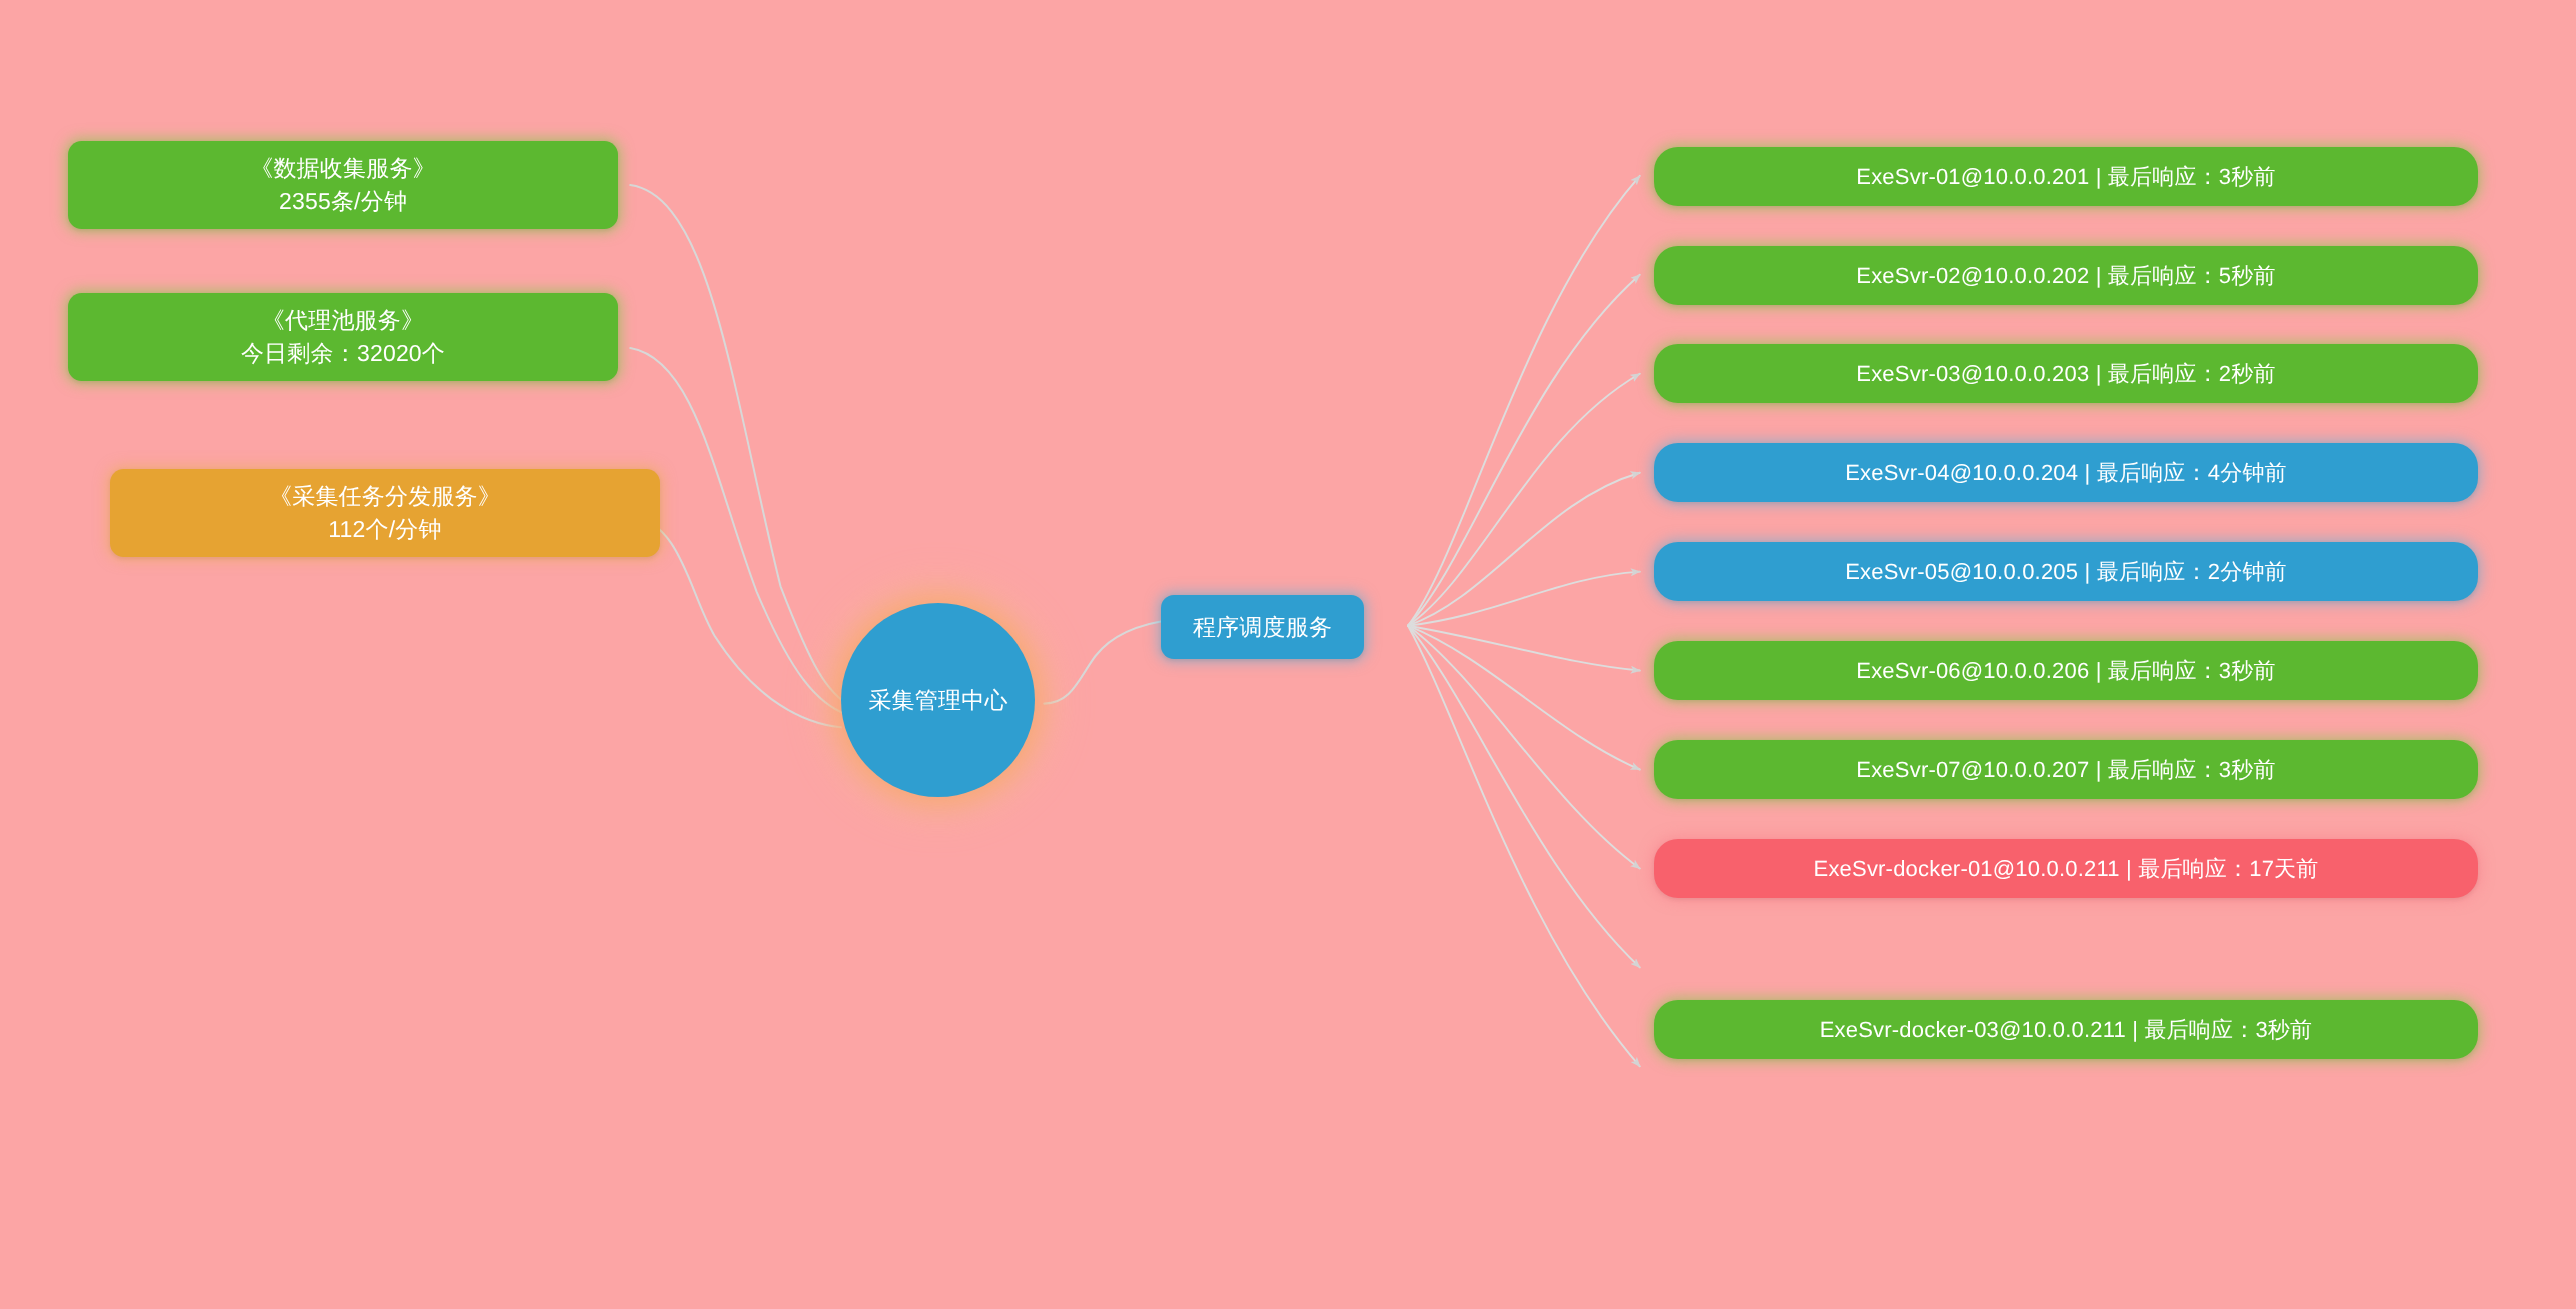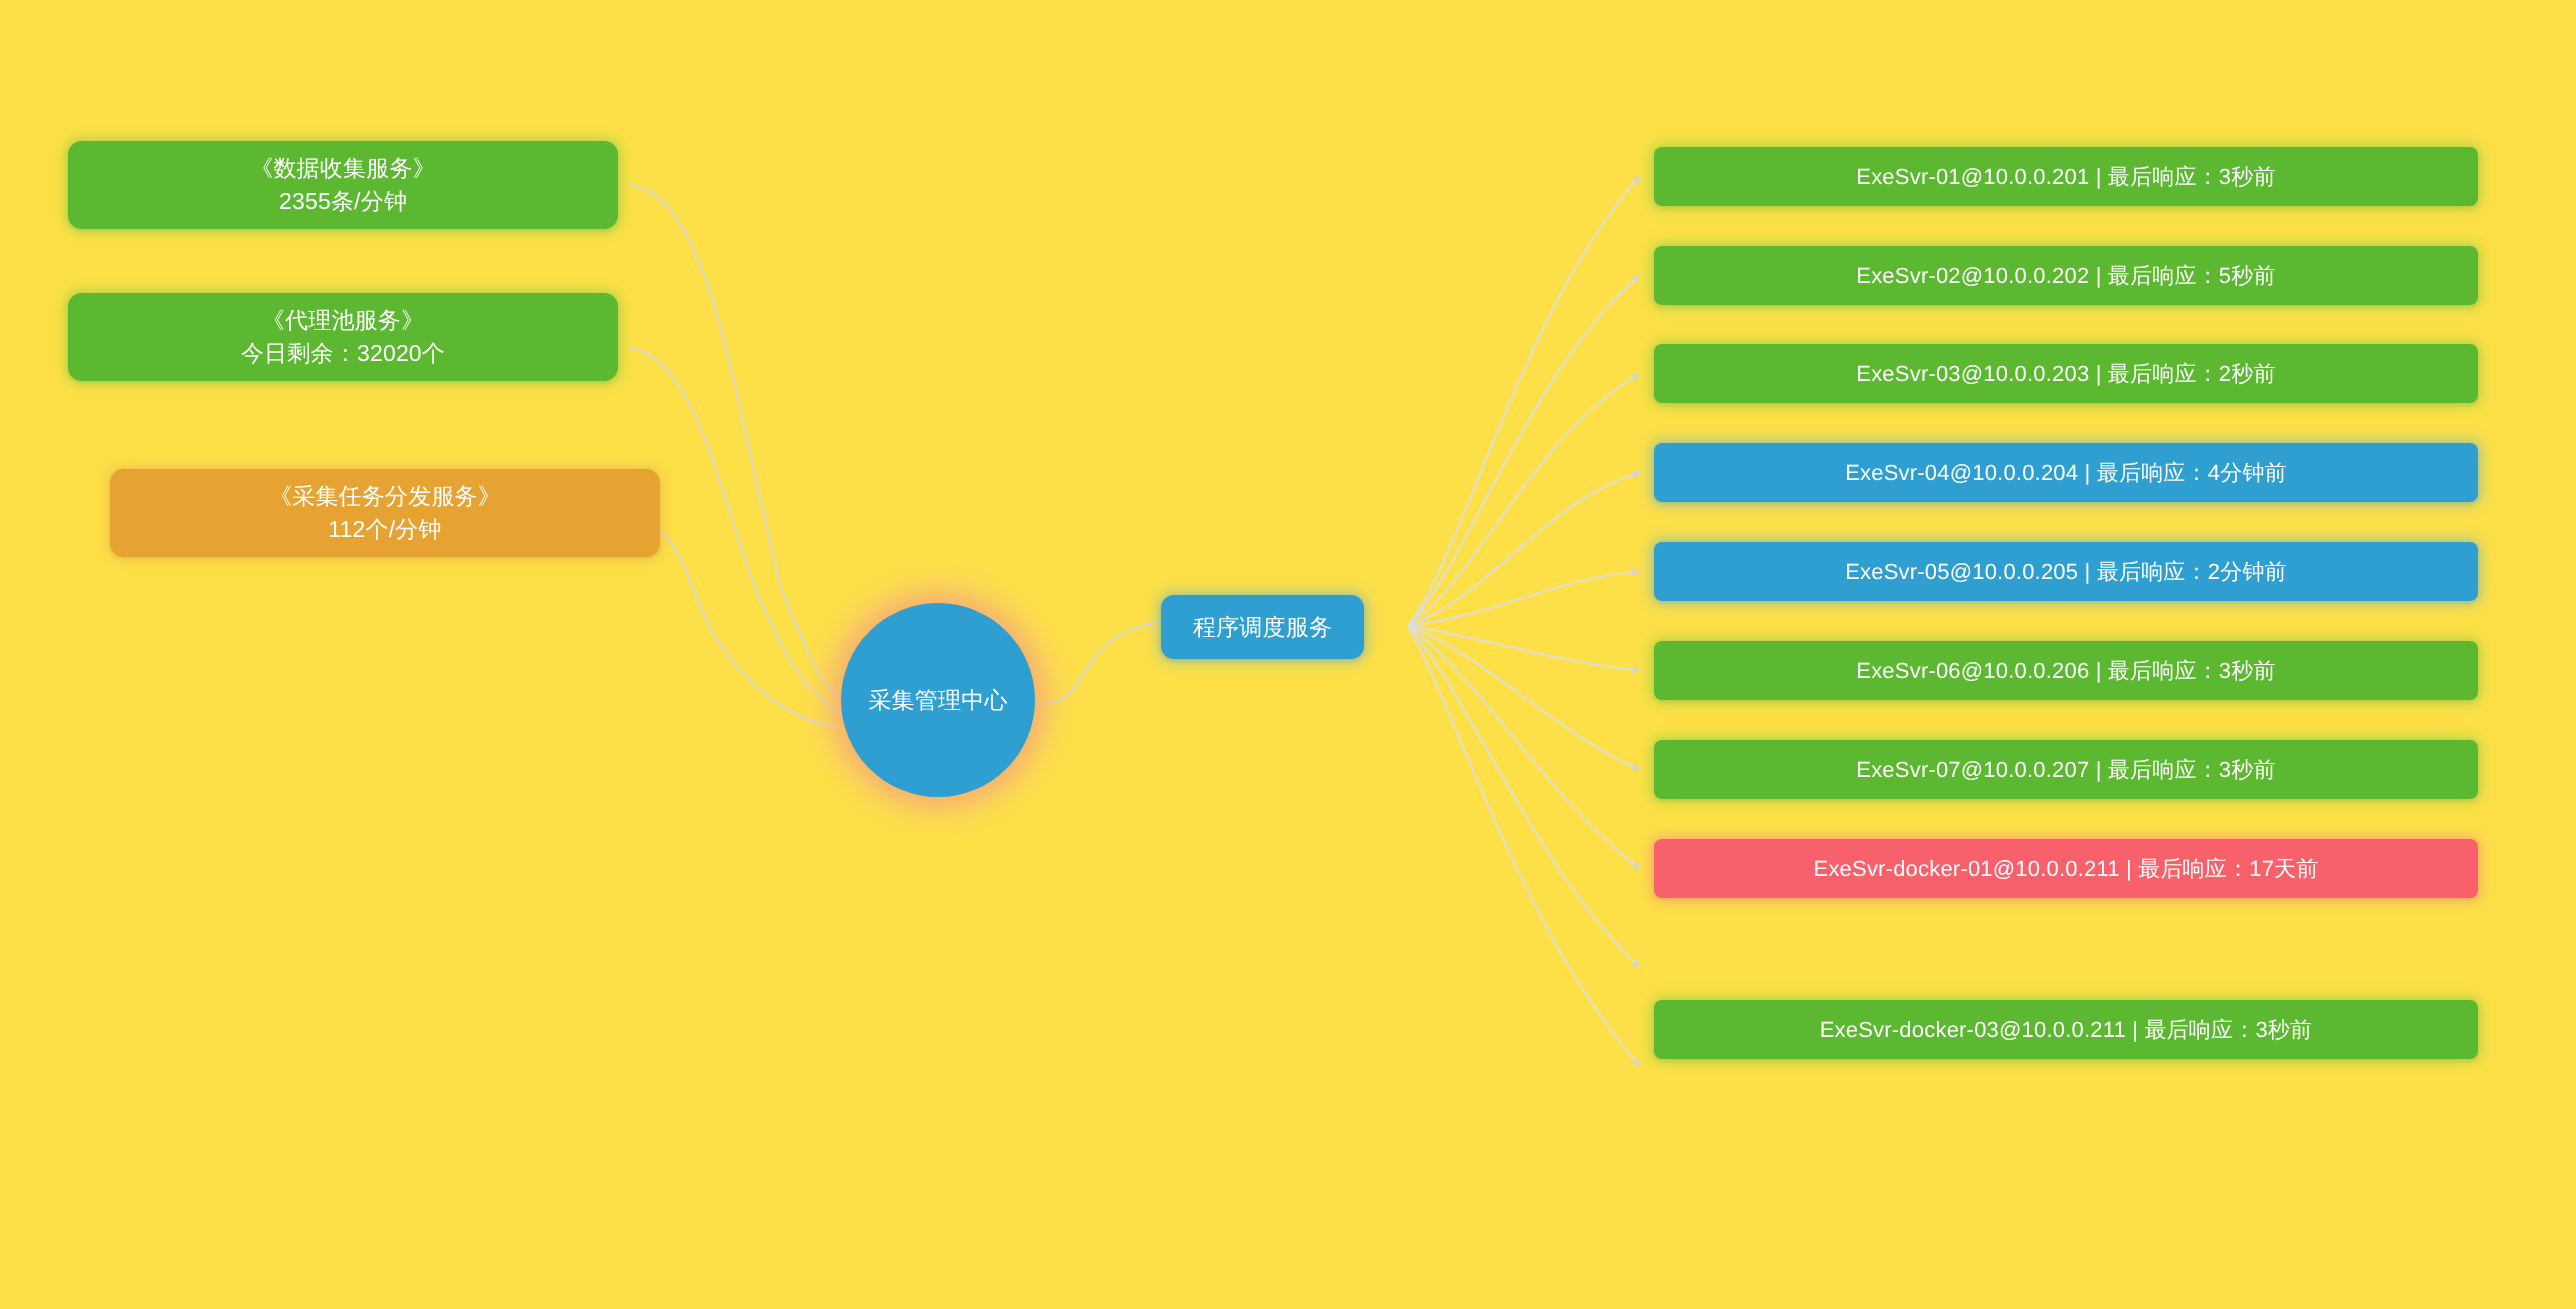--- a/index.html
+++ b/index.html
@@ -7,21 +7,21 @@
     padding: 0;
     background: #ffffff;
   }
   body {
     font-family: "Liberation Sans", "DejaVu Sans", sans-serif;
   }
   #stage {
     position: relative;
     width: 2576px;
     height: 1310px;
-    background: #fde047;
+    background: #fca5a5;
     overflow: hidden;
   }
   #edge-layer {
     position: absolute;
     left: 0;
     top: 0;
     width: 2576px;
     height: 1310px;
     pointer-events: none;
   }
@@ -95,21 +95,21 @@
     font-size: 23px;
     border-radius: 13px;
   }
 
   
   .srv-row {
     left: 1654px;
     width: 824px;
     height: 59px;
     font-size: 22px;
-    border-radius: 8px;
+    border-radius: 24px;
     white-space: nowrap;
   }
 </style>
 </head>
 <body>
 
 <div id="stage">
 
   <svg id="edge-layer" viewBox="0 0 2812 1430" width="2576" height="1310">
     <defs>

